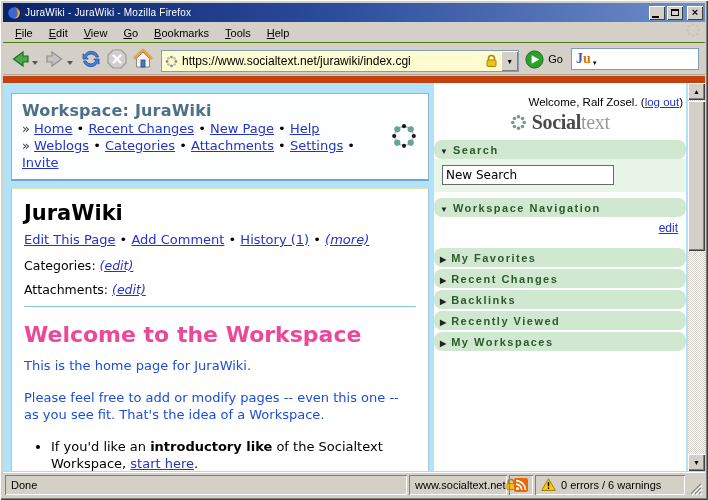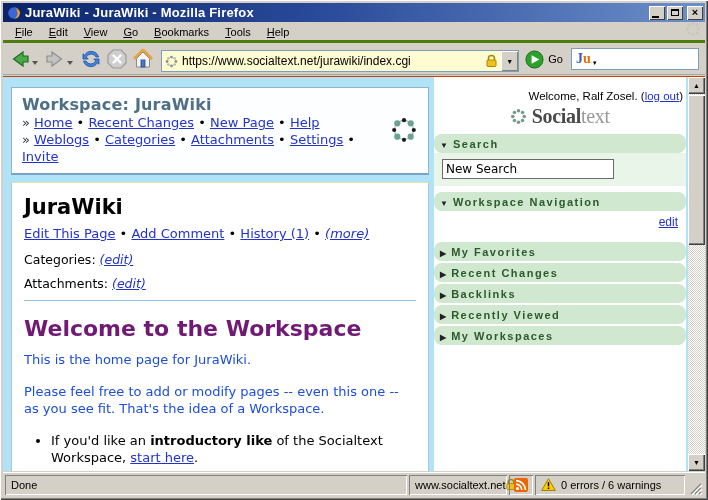--- a/index.html
+++ b/index.html
@@ -4,32 +4,32 @@
 <style>
   * { margin:0; padding:0; box-sizing:border-box; }
   html,body { width:708px; height:500px; background:#000; font-family:"Liberation Sans",sans-serif; }
   .window { position:relative; width:708px; height:500px; background:#d4d0c8;
             box-shadow: inset 1px 1px 0 #ffffff, inset -1px -1px 0 #404040, inset -2px -2px 0 #808080; }
 
   
   .titlebar { position:absolute; top:3px; left:3px; right:3px; height:19px;
               background:linear-gradient(to right,#0a246a,#2a4a9a 45%,#6d8fc9);
               display:flex; align-items:center; padding:0 2px 0 4px; }
-  .titlebar .ttl { color:#fff; font-weight:bold; font-size:13px; flex:1; margin-left:4px;
+  .titlebar .ttl { color:#fff; font-weight:normal; font-size:10px; flex:1; margin-left:4px;
                    white-space:nowrap; overflow:hidden; letter-spacing:.2px; }
   .winbtn { width:16px; height:14px; background:#d4d0c8; margin-left:2px; position:relative;
             box-shadow: inset 1px 1px 0 #fff, inset -1px -1px 0 #404040; cursor:default;
             display:flex; align-items:center; justify-content:center; font-size:10px; font-weight:bold; color:#000; }
   .glyph-min { position:absolute; left:3px; bottom:2px; width:7px; height:2px; background:#000; }
   .glyph-max { width:8px; height:7px; border:1px solid #000; border-top:2px solid #000; }
   .winbtn.close { margin-left:4px; font-size:11px; line-height:1; }
 
   
   .menubar { position:absolute; top:22px; left:3px; right:3px; height:21px; background:#d4d0c8;
-             display:flex; align-items:center; padding-left:4px; border-bottom:3px solid #4d7c0f; }
+             display:flex; align-items:center; padding-left:4px; border-bottom:1px solid #4d7c0f; }
   .menu-item { display:inline-block; font-size:11px; padding:3px 8px; color:#000; }
   .menu-item::first-letter { text-decoration:underline; }
   .throbber { margin-left:auto; margin-right:4px; }
 
   
   .toolbar { position:absolute; top:44px; left:3px; right:3px; height:31px; background:#d4d0c8;
              display:flex; align-items:center; padding:0 6px; border-bottom:1px solid #aca899; }
   .tbtn { display:flex; align-items:center; margin-right:2px; }
   .caret { width:0; height:0; border-left:3px solid transparent; border-right:3px solid transparent;
            border-top:4px solid #555; margin:8px 4px 0 1px; }
@@ -41,39 +41,39 @@
   .gobtn { display:flex; align-items:center; margin-right:8px; }
   .gobtn .golabel { font-size:11px; margin-left:4px; color:#000; }
   .searchbox { width:128px; height:22px; background:#fff; border:1px solid #7f9db9;
                display:flex; align-items:center; padding-left:4px; }
   .engine { font-family:"Liberation Serif",serif; font-weight:bold; font-size:14px; }
   .engine .e1 { color:#3b5db8; } .engine .e2 { color:#e96d00; }
   .searchbox .scaret { font-size:6px; color:#000; margin:8px 0 0 1px; }
 
   
   .viewport { position:absolute; top:76px; left:3px; right:3px; bottom:29px; background:#b0e2f8;
-              overflow:hidden; border-top:1px solid #c2410c; }
+              overflow:hidden; border-top:7px solid #c2410c; }
   .main-col { position:absolute; left:8px; top:10px; width:418px; }
   .hdr-box { background:#fdfeff; border:1px solid #94b4cc; border-bottom:2px solid #79a3c6;
              padding:7px 10px 8px 10px; position:relative; }
   .ws-title { color:#4e7086; font-weight:bold; font-size:16px; font-family:"DejaVu Sans",sans-serif; letter-spacing:.2px; }
   .nav-line { font-size:13px; font-family:"DejaVu Sans",sans-serif; line-height:17px; color:#000; padding-right:52px; }
   .nav-arrow { color:#333; }
   .lnk { color:#2233cc; text-decoration:underline; cursor:pointer; }
   .hdr-logo { position:absolute; right:8px; top:26px; }
 
   .content-box { background:#fff; border:1px solid #a8c8dc; border-top:1px solid #e2e2ae;
                  margin-top:7px; padding:10px 12px 20px 12px; min-height:330px;
                  font-family:"DejaVu Sans",sans-serif; }
   .page-title { font-size:21px; font-weight:bold; color:#000; margin:2px 0 6px 0; }
   .actions { font-size:13px; line-height:18px; }
   .meta-row { font-size:12.5px; color:#000; margin-top:9px; }
   .meta-row .lnk { font-style:italic; }
   .hr-blue { border-bottom:1px solid #8cc6e0; margin-top:9px; }
-  .welcome-h { font-size:22px; font-weight:bold; margin:15px 0 10px 0; color:#701a75; }
+  .welcome-h { font-size:22px; font-weight:bold; margin:15px 0 10px 0; color:#ec4899; }
   .para { font-size:13px; line-height:17px; margin-bottom:15px; color:#1d4ed8; }
   ul.blist { margin:0 0 0 27px; }
   ul.blist li { font-size:13px; line-height:17px; margin-bottom:7px; color:#000; }
 
   
   .side-col { position:absolute; top:0; right:19px; width:252px; bottom:0; background:#fff; }
   .welcome-line { text-align:right; font-size:11.5px; padding:13px 3px 0 0; color:#000; }
   .st-logo-line { text-align:center; margin-top:3px; }
   .st-logo-line svg { vertical-align:-2px; }
   .st-word { font-family:"Liberation Serif",serif; font-size:20px; font-weight:bold; color:#4a4a4a; letter-spacing:-.3px; }

